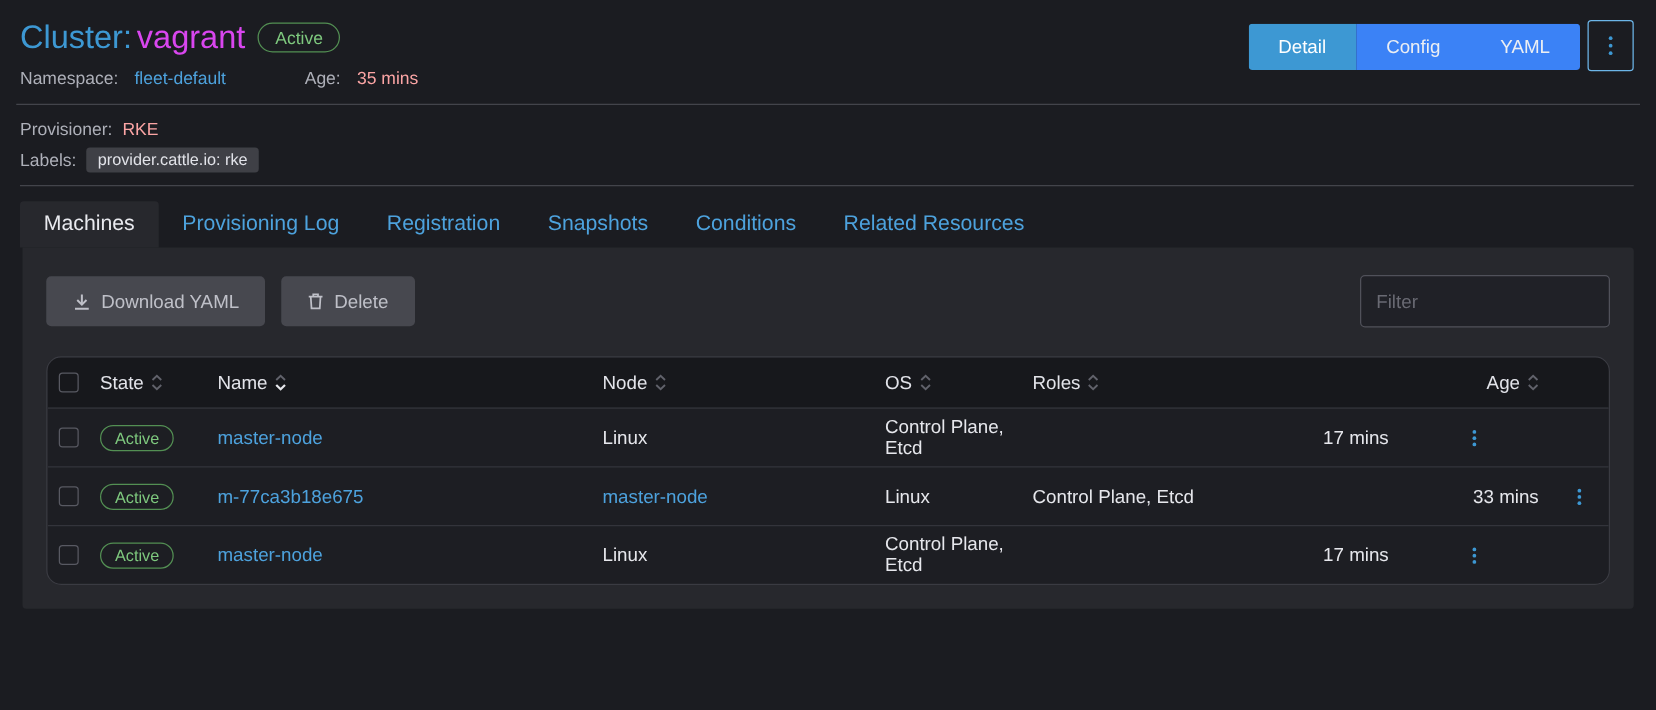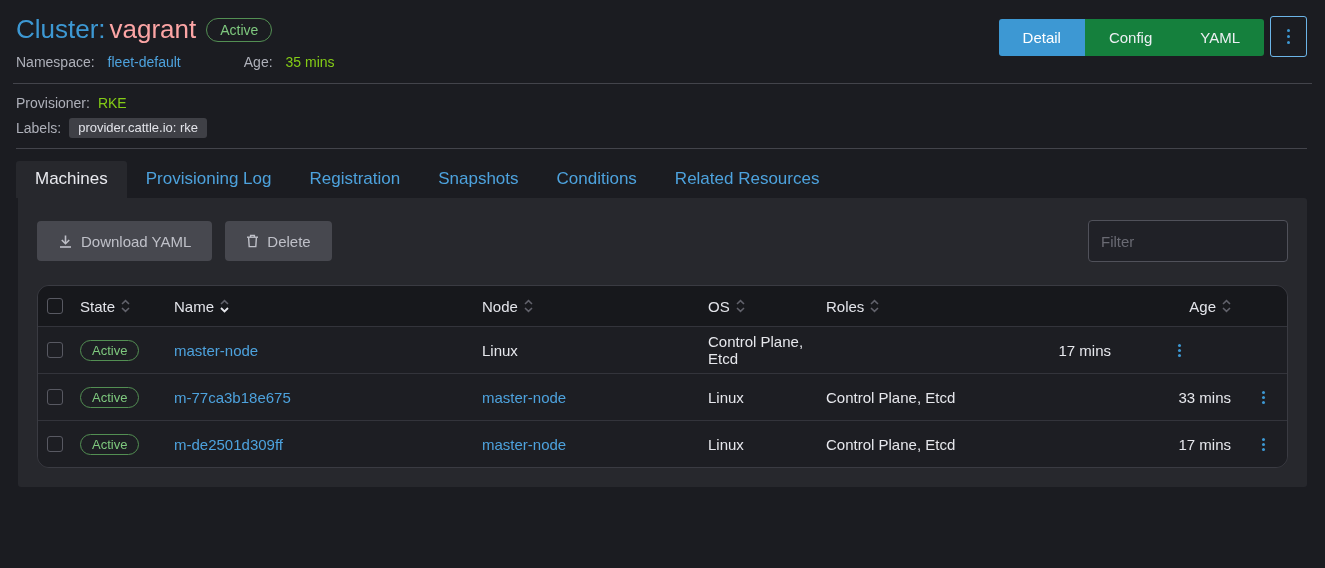--- a/index.html
+++ b/index.html
@@ -7,35 +7,35 @@
   .page {
     position:relative; width:1325px; height:568px;
     background:#1b1c21; overflow:hidden;
     font-family:"Liberation Sans", sans-serif;
     color:#e6e7ec; font-size:14px;
   }
   
   .masthead { display:flex; justify-content:space-between; align-items:flex-start; padding:14px 18px 0 16px; }
   .title-row { display:flex; align-items:center; gap:10px; }
   .title-type { color:#3d98d3; font-size:26px; }
-  .title-name { color:#fca5a5; font-size:26px;margin-top:41px; }
+  .title-name { color:#d946ef; font-size:26px;margin-top:41px; }
   .badge-pill {
     border:1px solid #538f53; color:#7ec87e; border-radius:15px;
     padding:4px 13px; font-size:14px; line-height:1; background:transparent;
   }
   .sub-row { display:flex; align-items:center; gap:13px; margin-top:9px; font-size:14px; }
   .dim { color:#aeb0b9; }
   .link { color:#4da2dd; text-decoration:none; cursor:pointer; }
   .sub-age { margin-left:50px; }
-  .white { color:#84cc16; }
+  .white { color:#fca5a5; }
 
   .head-actions { display:flex; align-items:center; margin-top:4px; }
   .btn-group { display:flex; border-radius:3px; overflow:hidden; height:37px; }
   .btn-group .seg {
-    border:none; color:#eceff3; background:#15803d; font-size:15px;
+    border:none; color:#eceff3; background:#3b82f6; font-size:15px;
     padding:0 24px; cursor:pointer; font-family:inherit;
   }
   .btn-group .seg.active { background:#3d98d3; color:#fff; }
   .kebab-btn {
     width:37px; height:41px; margin-left:6px; margin-top:-2px;
     border:1px solid #6cb5e8; border-radius:3px; background:transparent;
     display:flex; flex-direction:column; align-items:center; justify-content:center; gap:3px; cursor:pointer;
   }
   .kebab-btn .dot, .row-kebab .dot { width:3px; height:3px; border-radius:50%; background:#3d98d3; }
 
@@ -278,21 +278,20 @@
             <span class="dot"></span>
           </button>
         </div>
       </div>
 
       <div class="t-row t-body-row">
         <div class="cell center">
             <button class="checkbox"></button>
           </div>
         <div class="cell"><span class="state-badge">Active</span></div>
-        <div class="cell"><a class="link">m-de2501d309ff</a></div>
         <div class="cell"><a class="link">master-node</a></div>
         <div class="cell cell-text">Linux</div>
         <div class="cell cell-text">Control Plane, Etcd</div>
         <div class="cell right cell-text">17 mins</div>
         <div class="cell center">
           <button class="row-kebab">
             <span class="dot"></span>
             <span class="dot"></span>
             <span class="dot"></span>
           </button>

